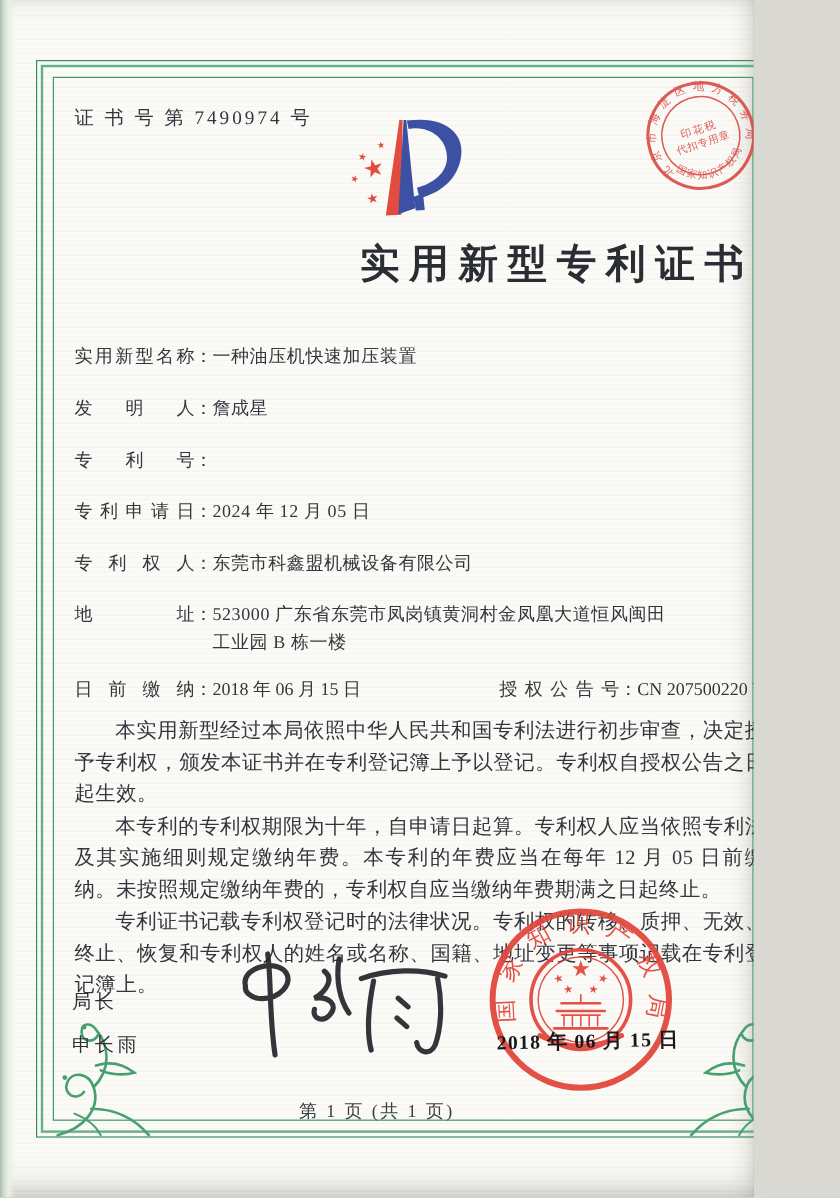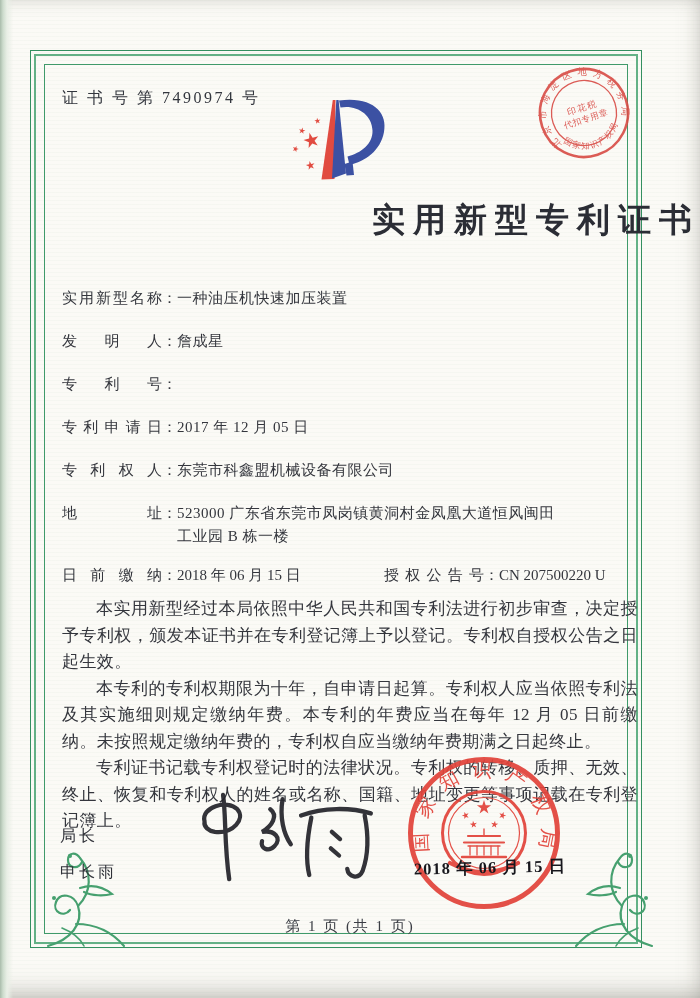--- a/index.html
+++ b/index.html
@@ -1,38 +1,38 @@
 <!DOCTYPE html>
 <html><head>
 <meta charset="utf-8">
 <style>
   * { margin:0; padding:0; box-sizing:border-box; }
   html,body { width:700px; height:998px; background:#d9d8d3; font-family:"Liberation Serif","DejaVu Serif",serif; }
-  .scan { position:relative; width:700px; height:998px; overflow:hidden;
+  .scan { position:relative; width:628px; height:998px; overflow:hidden;
           background:#fbfaf6;
           background-image:repeating-linear-gradient(180deg, rgba(150,185,160,0.06) 0 1px, rgba(0,0,0,0) 1px 4px);
           box-shadow: inset 0 -20px 26px -18px rgba(110,108,98,.5), inset -16px 0 22px -16px rgba(120,118,108,.35), inset 0 14px 18px -16px rgba(120,118,108,.3); }
   .spine { position:absolute; left:0; top:0; bottom:0; width:13px;
            background:linear-gradient(90deg,#a9bcab 0,#cddccd 3px,#e9efe6 7px,rgba(250,250,246,0) 13px); }
   
   .frame-outer { position:absolute; left:30px; top:50px; width:612px; height:898px; border:1.6px solid #338f60; }
   .frame-mid   { position:absolute; inset:3px; border:2.6px solid #63b186; }
   .frame-inner { position:absolute; inset:8px; border:1px solid #3f9a6a; }
   .cert-no { position:absolute; left:62px; top:88px; font-size:16px; letter-spacing:2.5px; color:#33363e; }
   .logo { position:absolute; left:280px; top:95px; width:150px; height:100px; }
   .title { position:absolute; left:0; right:0; top:198px; text-align:right;
            font-size:33px; font-weight:700; letter-spacing:8px; color:#2b2d35; }
   .fields { position:absolute; left:62px; top:287px; width:576px; font-size:15px; color:#34363d; }
   .frow { display:flex; margin-bottom:20px; line-height:23px; }
   .flabel { width:100px; text-align:justify; text-align-last:justify; flex:0 0 100px; }
   .fcolon { flex:0 0 14px; }
   .fvalue { flex:1; white-space:pre-line; letter-spacing:.5px; }
   .grant-row { display:flex; line-height:23px; }
   .gpair-left { display:flex; width:322px; flex:0 0 322px; }
-  .gpair-right { display:flex; flex:1; }
+  .gpair-right { display:flex; flex:1;margin-left:32px; }
   .glabel { width:100px; flex:0 0 100px; text-align:justify; text-align-last:justify; }
   .paras { position:absolute; left:62px; top:596px; width:576px; font-size:17px;
            line-height:26.5px; color:#34363d; text-align:justify; letter-spacing:.4px; }
   .paras p { text-indent:2em; }
   .signer { position:absolute; left:60px; top:818px; font-size:16px; color:#2f3138; letter-spacing:3px; line-height:36px; }
   .signature { position:absolute; left:182px; top:784px; width:195px; height:104px; }
   .seal { position:absolute; left:398px; top:747px; width:176px; height:176px; opacity:.93; }
   .seal-date { position:absolute; left:412px; top:857px; width:156px; text-align:center;
                font-size:16.5px; font-weight:600; letter-spacing:1px; color:#17171d; transform:rotate(-1.2deg); }
   .tax-stamp { position:absolute; left:537px; top:66px; width:94px; height:94px; opacity:.9; }
@@ -110,21 +110,21 @@
         <span class="fcolon">：</span>
       <span class="fvalue">詹成星</span>
     </div>
     <div class="frow">
       <span class="flabel">专利号</span>
         <span class="fcolon">：</span>
     </div>
     <div class="frow">
       <span class="flabel">专利申请日</span>
         <span class="fcolon">：</span>
-      <span class="fvalue">2017 年 12 月 05 日</span>
+      <span class="fvalue">2024 年 12 月 05 日</span>
     </div>
     <div class="frow">
       <span class="flabel">专利权人</span>
         <span class="fcolon">：</span>
       <span class="fvalue">东莞市科鑫盟机械设备有限公司</span>
     </div>
     <div class="frow" style="margin-bottom:16px">
       <span class="flabel">地址</span>
         <span class="fcolon">：</span>
       <span class="fvalue">523000 广东省东莞市凤岗镇黄洞村金凤凰大道恒风闽田

